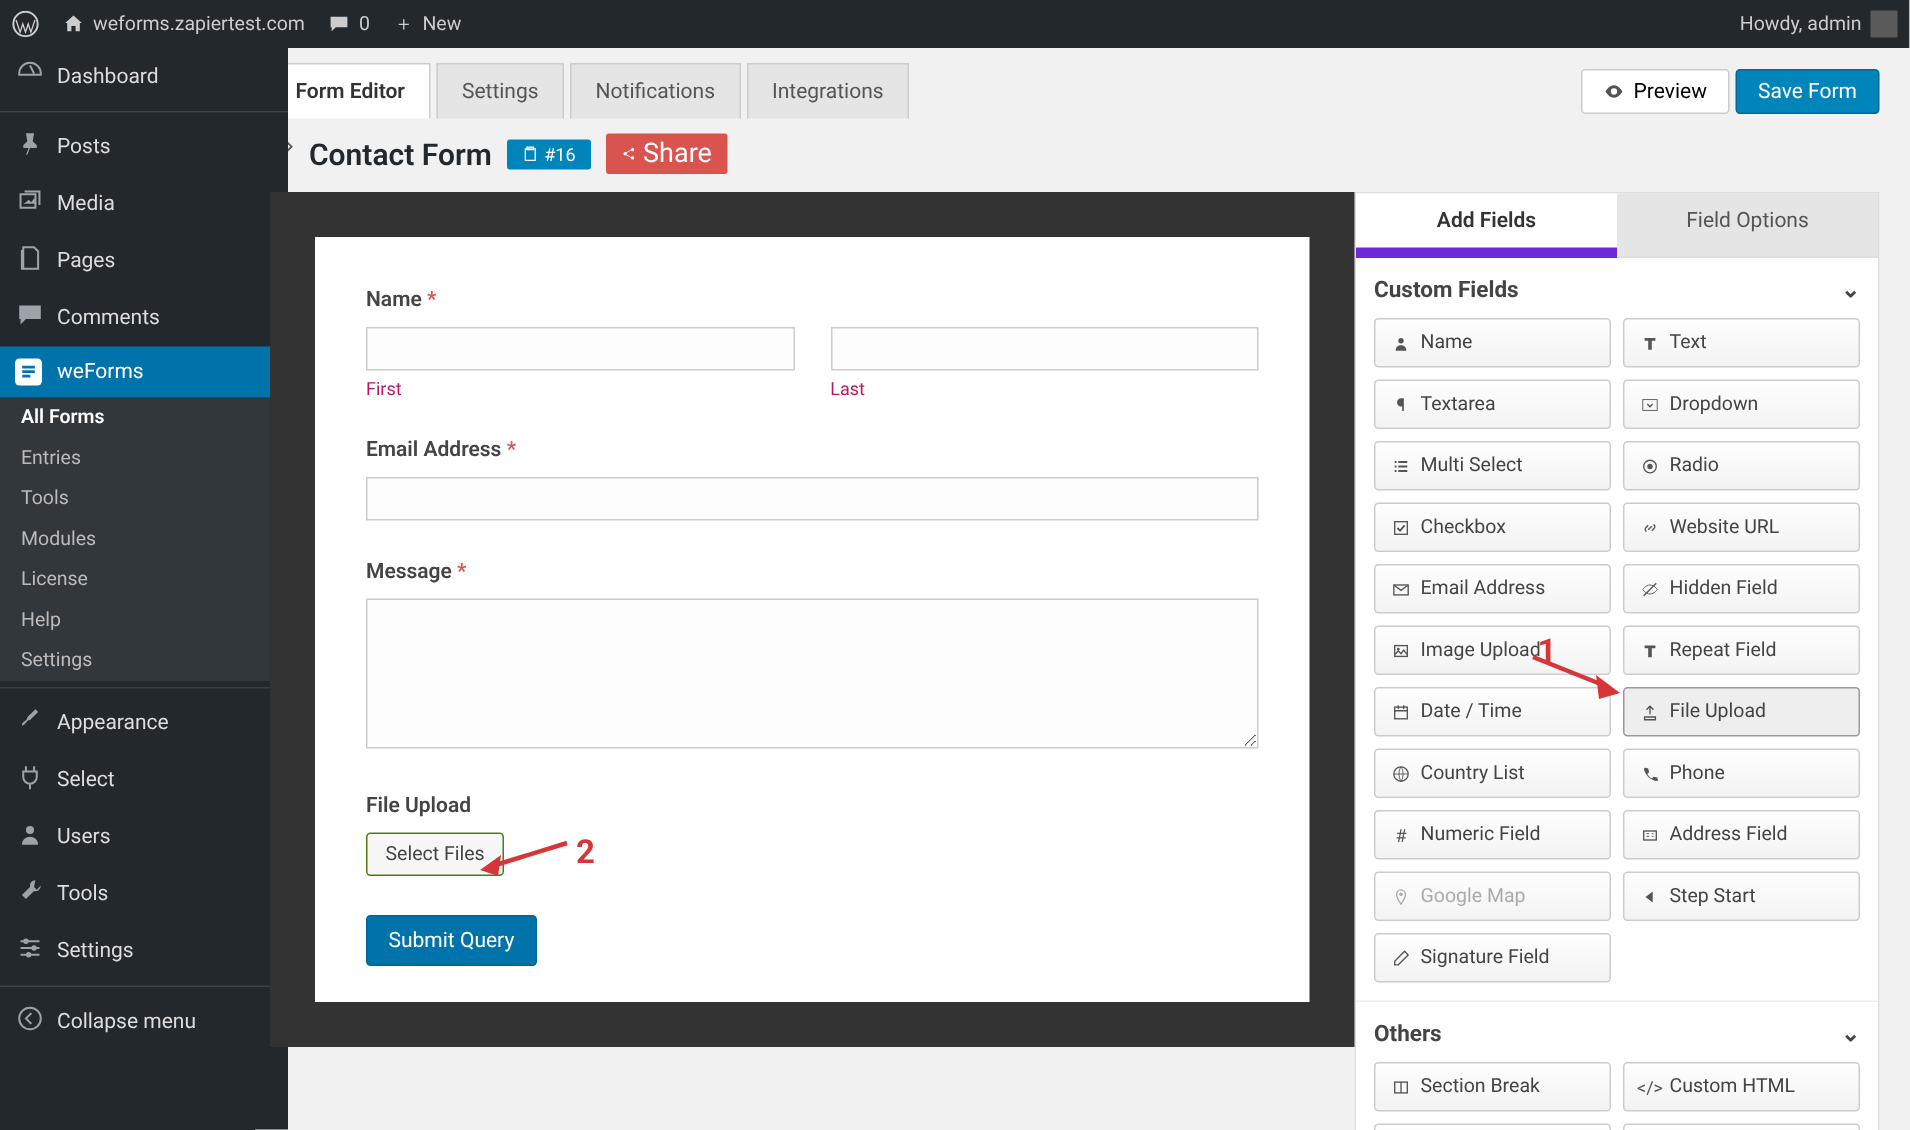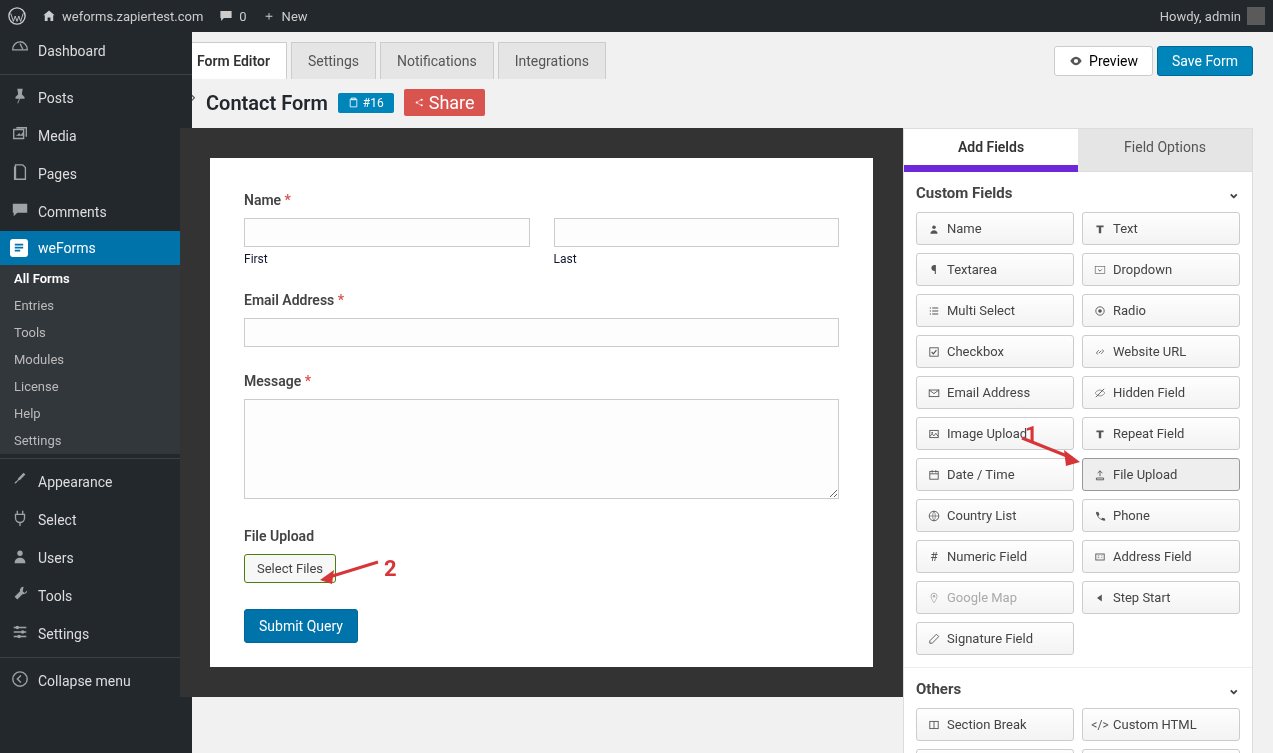--- a/index.html
+++ b/index.html
@@ -35,21 +35,21 @@
 .content-row { display: flex; flex: 1; gap: 0; padding: 0 20px; align-items: flex-start; }
 .canvas-wrap { flex: 1; background: #333; padding: 30px; min-height: 560px; }
 .canvas { background: #fff; padding: 34px 34px 24px; min-height: 500px; }
 .fieldset { margin-bottom: 26px; }
 .fieldset .label { font-weight: 600; font-size: 14px; margin-bottom: 10px; }
 .fieldset .req { color: #d9534f; }
 .name-row { display: flex; gap: 24px; }
 .name-row .half { flex: 1; }
 input[type=text], textarea { width: 100%; border: 1px solid #ccc; padding: 6px 8px; font-size: 13px; background: #fdfdfd; }
 textarea { height: 100px; resize: both; }
-.sublabel { font-size: 12px; color: #0f172a; margin-top: 5px; }
+.sublabel { font-size: 12px; color: #be185d; margin-top: 5px; }
 .select-files { border: 1px solid #4d7c0f; background: #f7f7f7; padding: 6px 12px; border-radius: 3px; font-size: 13px; cursor: pointer; display: inline-block; }
 .submit-btn { background: #0073aa; color: #fff; border: 1px solid #006799; padding: 8px 14px; border-radius: 3px; font-size: 14px; cursor: pointer; }
 .panel { width: 350px; background: #fff; border: 1px solid #ddd; }
 .panel-tabs { display: flex; }
 .panel-tabs .ptab { flex: 1; text-align: center; padding: 10px; border-bottom: 1px solid #ddd; background: #e5e5e5; cursor: pointer; font-size: 14px; color:#555; }
 .panel-tabs .ptab.active { background: #fff; font-weight: 600; border-bottom: 7px solid #6d28d9; color:#333; }
 .panel-section { padding: 12px; }
 .panel-section h4 { font-size: 15px; font-weight: 700; margin-bottom: 10px; display: flex; justify-content: space-between; align-items: center; cursor:pointer; }
 .field-grid { display: grid; grid-template-columns: 1fr 1fr; gap: 8px; }
 .field-btn { border: 1px solid #ccc; background: linear-gradient(#fefefe,#f3f3f3); padding: 8px 10px; border-radius: 3px; cursor: pointer; font-size: 13px; display: flex; align-items: center; gap: 6px; color: #444; }

